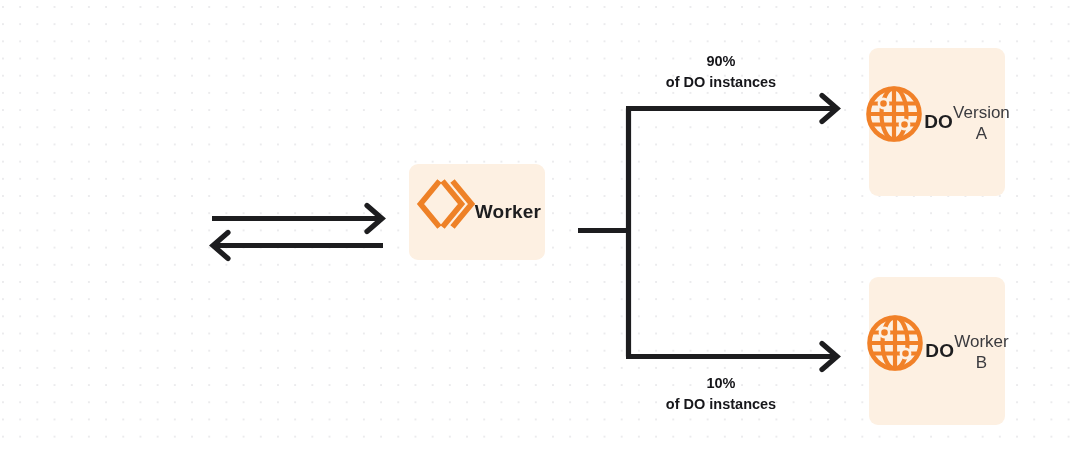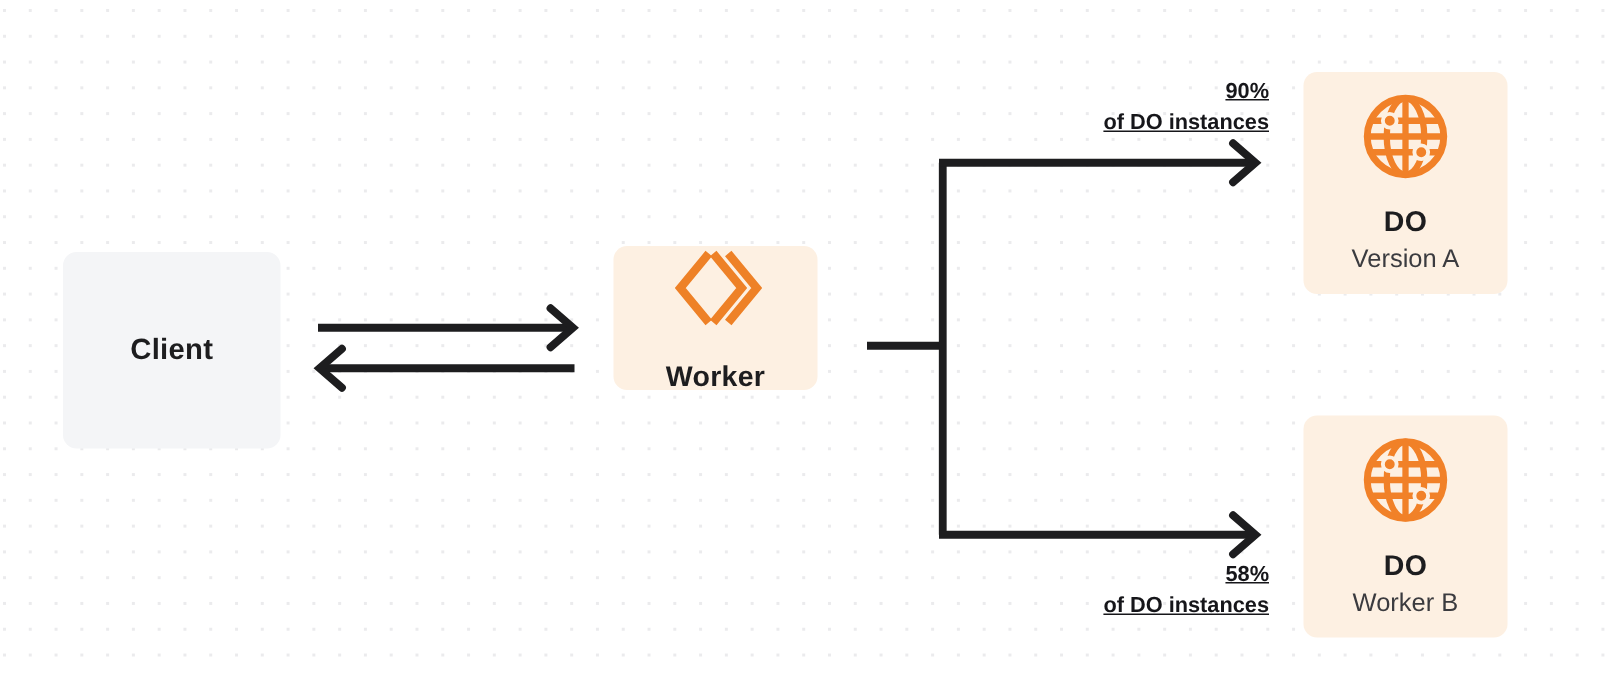--- a/index.html
+++ b/index.html
@@ -25,21 +25,21 @@
     background-position: 2px 6px;
     overflow: hidden;
   }
 
   
   .node {
     position: absolute;
     box-sizing: border-box;
     border-radius: 9px;
     display: flex;
-    flex-direction: column;
+    flex-direction: row;
     align-items: center;
     justify-content: center;
   }
 
   .node-client {
     left: 42px;
     top: 168px;
     width: 145px;
     height: 131px;
     background-color: #f4f5f7;
@@ -106,27 +106,26 @@
     left: 0;
     top: 0;
     width: 1072px;
     height: 452px;
     pointer-events: none;
   }
 
   
   .edge-label {
     position: absolute;
-    text-align: right;
+    text-align: center;
     font-size: 14.5px;
     font-weight: bold;
     color: #16161a;
     line-height: 1.45;
     white-space: nowrap;
-    text-decoration: underline;
   }
 
   .edge-label-top {
     left: 596px;
     top: 51px;
     width: 250px;
   }
 
   .edge-label-bottom {
     left: 596px;
@@ -174,27 +173,24 @@
       <path d="M 822 343.5 L 837 356.5 L 822 369.5" fill="none" stroke="#1d1d1f" stroke-width="5.2" stroke-linecap="round" stroke-linejoin="miter"></path>
     </g>
   </svg>
 
   <div class="edge-label edge-label-top">
     <span class="pct">90%</span>
     <span class="desc">of DO instances</span>
   </div>
 
   <div class="edge-label edge-label-bottom">
-    <span class="pct">58%</span>
+    <span class="pct">10%</span>
     <span class="desc">of DO instances</span>
   </div>
 
-  <div class="node node-client">
-    <div class="node-label node-label-client">Client</div>
-  </div>
 
   <div class="node node-worker">
     <span class="node-icon">
       <svg width="62" height="62" viewBox="0 0 62 62" aria-hidden="true">
 
         <path d="M 26.5 8 L 7.5 31 L 26.5 54" fill="none" stroke="#ee8127" stroke-width="5.6" stroke-linecap="butt" stroke-linejoin="miter"></path>
 
         <path d="M 29.5 8 L 48.5 31 L 29.5 54" fill="none" stroke="#ee8127" stroke-width="5.6" stroke-linecap="butt" stroke-linejoin="miter"></path>
 
         <path d="M 39.5 8 L 58.5 31 L 39.5 54" fill="none" stroke="#ee8127" stroke-width="5.6" stroke-linecap="butt" stroke-linejoin="miter"></path>

